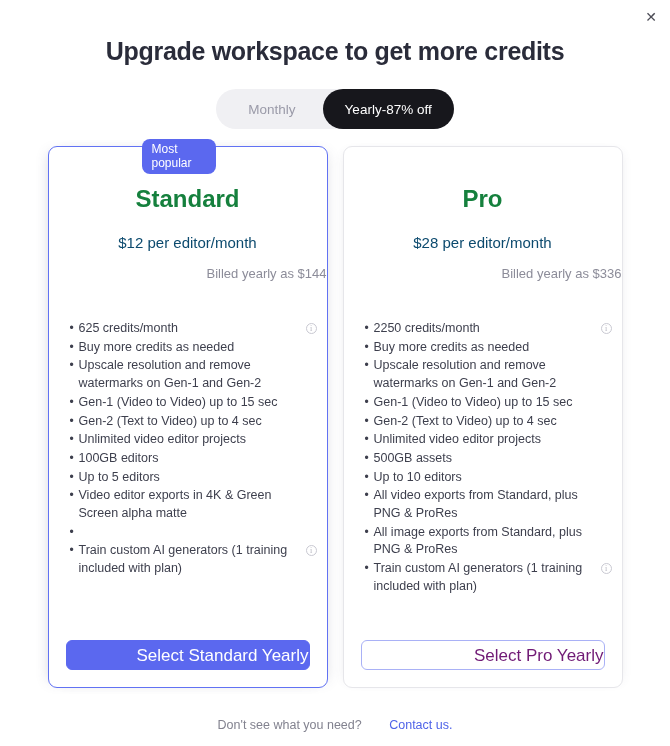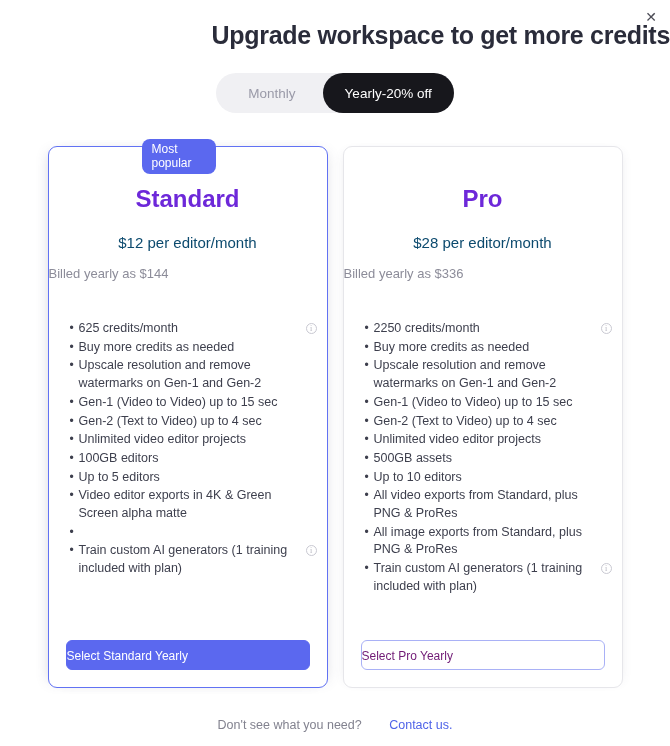--- a/index.html
+++ b/index.html
@@ -30,26 +30,26 @@
     color: #4b4b55;
     font-size: 14px;
     line-height: 1;
     background: none;
     border: none;
     padding: 0;
   }
 
   
   .title {
-    text-align: right;
+    text-align: center;
     font-size: 25px;
     font-weight: bold;
     letter-spacing: -0.3px;
     color: #2a2c3a;
-    margin: 0;
+    margin: 16px;
     padding-top: 21px;
   }
 
   
   .toggle-wrap {
     display: flex;
     justify-content: center;
     margin-top: 23px;
   }
   .toggle {
@@ -123,33 +123,33 @@
     padding: 3px 10px 4px 10px;
     border-radius: 8px;
     width: 54px;
     box-sizing: content-box;
   }
 
   .plan-name {
     text-align: center;
     font-size: 24px;
     font-weight: bold;
-    color: #6d28d9;
+    color: #15803d;
     margin: 0;
     padding-top: 38px;
   }
   .plan-price {
     text-align: center;
     font-size: 15px;
     color: #0c4a6e;
     margin: 0;
     padding-top: 21px;
   }
   .plan-billed {
-    text-align: left;
+    text-align: right;
     font-size: 13px;
     color: #8c8c99;
     margin: 0;
     padding-top: 15px;
   }
 
   .features {
     list-style: none;
     margin: 0;
     padding: 0;
@@ -194,22 +194,22 @@
     cursor: pointer;
     box-sizing: border-box;
   }
 
   .select-btn {
     display: block;
     margin: 0 17px 17px 17px;
     height: 30px;
     line-height: 30px;
     border-radius: 6px;
-    text-align: left;
-    font-size: 12px;
+    text-align: right;
+    font-size: 17px;
     cursor: pointer;
     box-sizing: border-box;
     border: 1px solid transparent;
     font-family: "Liberation Sans", sans-serif;
     width: calc(100% - 34px);
     padding: 0;
   }
   .select-btn.primary {
     background: #5b68ef;
     color: #ffffff;
@@ -240,21 +240,21 @@
 </head>
 <body>
 
 <button class="close-btn">✕</button>
 
 <h1 class="title">Upgrade workspace to get more credits</h1>
 
 <div class="toggle-wrap">
   <div class="toggle">
     <div class="toggle-opt inactive">Monthly</div>
-    <div class="toggle-opt active">Yearly-20% off</div>
+    <div class="toggle-opt active">Yearly-87% off</div>
   </div>
 </div>
 
 <div class="cards" id="cards">
     <div class="card standard">
       <div class="badge">Most popular</div>
       <div class="plan-name">Standard</div>
       <div class="plan-price">$12 per editor/month</div>
       <div class="plan-billed">Billed yearly as $144</div>
       <ul class="features">

